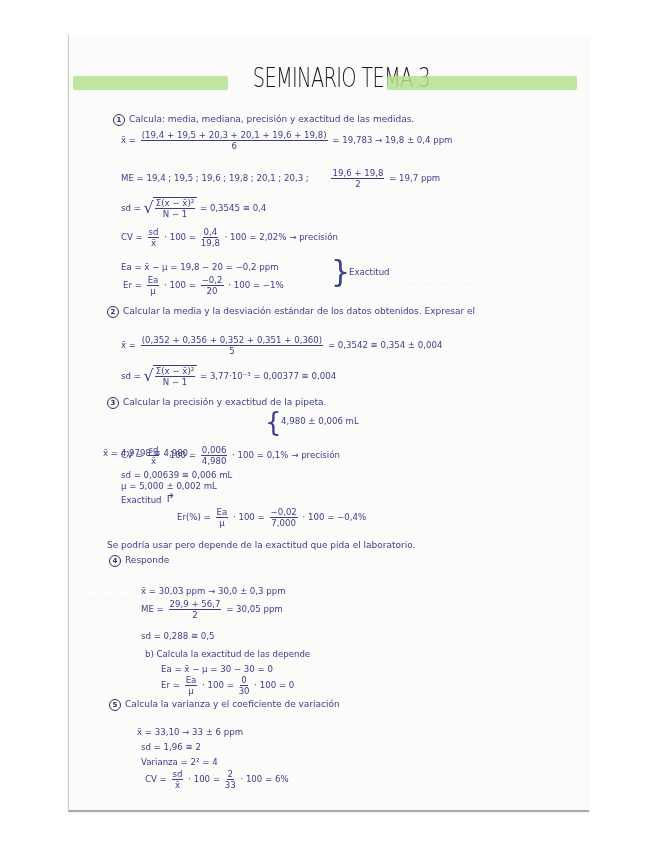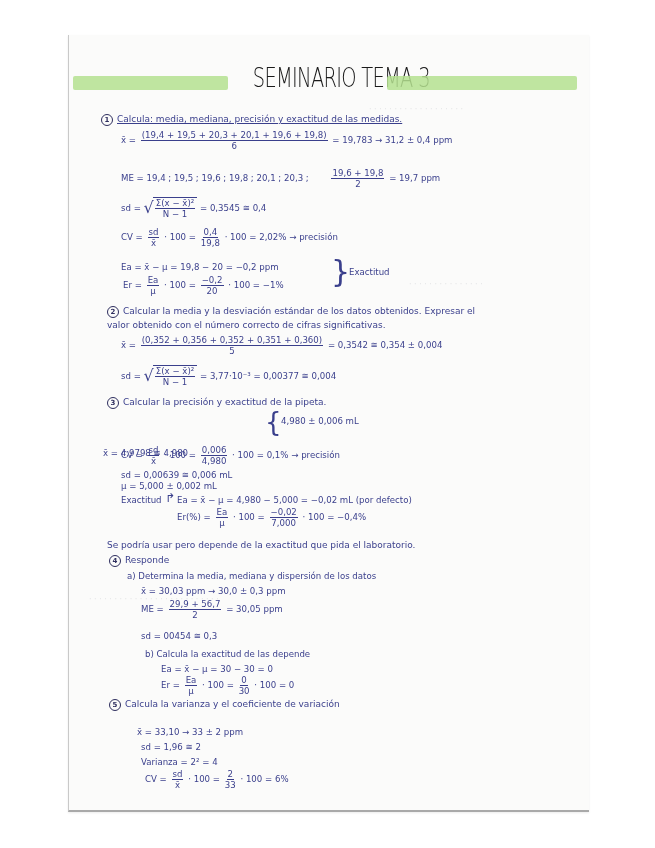--- a/index.html
+++ b/index.html
@@ -49,30 +49,30 @@
   <div class="ghost" style="left:300px;top:70px;">· · · · · · · · · · · · · · · · · · ·</div>
   <div class="ghost" style="left:340px;top:245px;">· · · · · · · · · · · · · · ·</div>
   <div class="ghost" style="left:20px;top:560px;">· · · · · · · · · · · · · · · · · · · · · · · · · ·</div>
 
   <div class="title-row">
     <div class="hl left"></div>
     <div class="title">SEMINARIO TEMA 3</div>
     <div class="hl right"></div>
   </div>
 
-  <div class="ln big" style="left:32px;top:79px;text-decoration:underline;">
+  <div class="ln big" style="left:44px;top:79px;">
     <span class="num">1</span><span>Calcula: media, mediana, precisión y exactitud de las medidas.</span>
   </div>
   <div class="ln" style="left:52px;top:95px;">
     <span>x̄ =</span>
     <span class="frac">
         <span class="n">(19,4 + 19,5 + 20,3 + 20,1 + 19,6 + 19,8)</span>
         <span class="d">6</span>
       </span>
-    <span>= 19,783  → 31,2 ± 0,4 ppm</span>
+    <span>= 19,783  → 19,8 ± 0,4 ppm</span>
   </div>
   <div class="ln" style="left:52px;top:133px;">
     <span>ME = 19,4 ; 19,5 ; 19,6 ; 19,8 ; 20,1 ; 20,3  ;</span>
     <span class="frac" style="margin-left:20px;">
         <span class="n">19,6 + 19,8</span>
         <span class="d">2</span>
       </span>
     <span>= 19,7 ppm</span>
   </div>
   <div class="ln" style="left:52px;top:162px;">
@@ -114,21 +114,20 @@
         <span class="d">20</span>
       </span>
     <span>· 100 = −1%</span>
   </div>
   <div class="brace" style="left:262px;top:222px;">}</div>
   <div class="ln" style="left:280px;top:232px;">Exactitud</div>
 
   <div class="ln big" style="left:38px;top:271px;">
     <span class="num">2</span><span>Calcular la media y la desviación estándar de los datos obtenidos. Expresar el</span>
   </div>
-  <div class="ln big" style="left:38px;top:285px;">valor obtenido con el número correcto de cifras significativas.</div>
   <div class="ln" style="left:52px;top:300px;">
     <span>x̄ =</span>
     <span class="frac">
         <span class="n">(0,352 + 0,356 + 0,352 + 0,351 + 0,360)</span>
         <span class="d">5</span>
       </span>
     <span>= 0,3542 ≅ 0,354 ± 0,004</span>
   </div>
   <div class="ln" style="left:52px;top:330px;">
     <span>sd =</span>
@@ -160,70 +159,68 @@
     <span>· 100 =</span>
     <span class="frac">
         <span class="n">0,006</span>
         <span class="d">4,980</span>
       </span>
     <span>· 100 = 0,1% → precisión</span>
   </div>
   <div class="ln" style="left:52px;top:446px;text-align:right;">μ = 5,000 ± 0,002 mL</div>
   <div class="ln" style="left:52px;top:460px;">Exactitud</div>
   <div class="ln" style="left:96px;top:458px;font-size:12px;">↱</div>
-  <div class="ln" style="left:108px;top:460px;">Ea = x̄ − μ = 4,980 − 5,000 = −0,02 mL   (por defecto)</div>
   <div class="ln" style="left:108px;top:472px;">
     <span>Er(%) =</span>
     <span class="frac">
         <span class="n">Ea</span>
         <span class="d">μ</span>
       </span>
     <span>· 100 =</span>
     <span class="frac">
         <span class="n">−0,02</span>
         <span class="d">7,000</span>
       </span>
     <span>· 100 = −0,4%</span>
   </div>
   <div class="ln big" style="left:38px;top:505px;">Se podría usar pero depende de la exactitud que pida el laboratorio.</div>
 
   <div class="ln big" style="left:40px;top:520px;">
     <span class="num">4</span><span>Responde</span>
   </div>
-  <div class="ln" style="left:58px;top:536px;">a) Determina la media, mediana y dispersión de los datos</div>
   <div class="ln" style="left:72px;top:551px;">x̄ = 30,03 ppm  → 30,0 ± 0,3 ppm</div>
   <div class="ln" style="left:72px;top:564px;">
     <span>ME =</span>
     <span class="frac">
         <span class="n">29,9 + 56,7</span>
         <span class="d">2</span>
       </span>
     <span>= 30,05 ppm</span>
   </div>
-  <div class="ln" style="left:72px;top:596px;">sd = 00454 ≅ 0,3</div>
+  <div class="ln" style="left:72px;top:596px;">sd = 0,288 ≅ 0,5</div>
   <div class="ln" style="left:76px;top:614px;">b) Calcula la exactitud de las depende</div>
   <div class="ln" style="left:92px;top:629px;">Ea = x̄ − μ = 30 − 30 = 0</div>
   <div class="ln" style="left:92px;top:640px;">
     <span>Er =</span>
     <span class="frac">
         <span class="n">Ea</span>
         <span class="d">μ</span>
       </span>
     <span>· 100 =</span>
     <span class="frac">
         <span class="n">0</span>
         <span class="d">30</span>
       </span>
     <span>· 100 = 0</span>
   </div>
 
   <div class="ln big" style="left:40px;top:664px;">
     <span class="num">5</span><span>Calcula la varianza y el coeficiente de variación</span>
   </div>
-  <div class="ln" style="left:68px;top:692px;">x̄ = 33,10  →  33 ± 2 ppm</div>
+  <div class="ln" style="left:68px;top:692px;">x̄ = 33,10  →  33 ± 6 ppm</div>
   <div class="ln" style="left:72px;top:707px;">sd = 1,96 ≅ 2</div>
   <div class="ln" style="left:72px;top:722px;">Varianza = 2² = 4</div>
   <div class="ln" style="left:76px;top:734px;">
     <span>CV =</span>
     <span class="frac">
         <span class="n">sd</span>
         <span class="d">x̄</span>
       </span>
     <span>· 100 =</span>
     <span class="frac">

